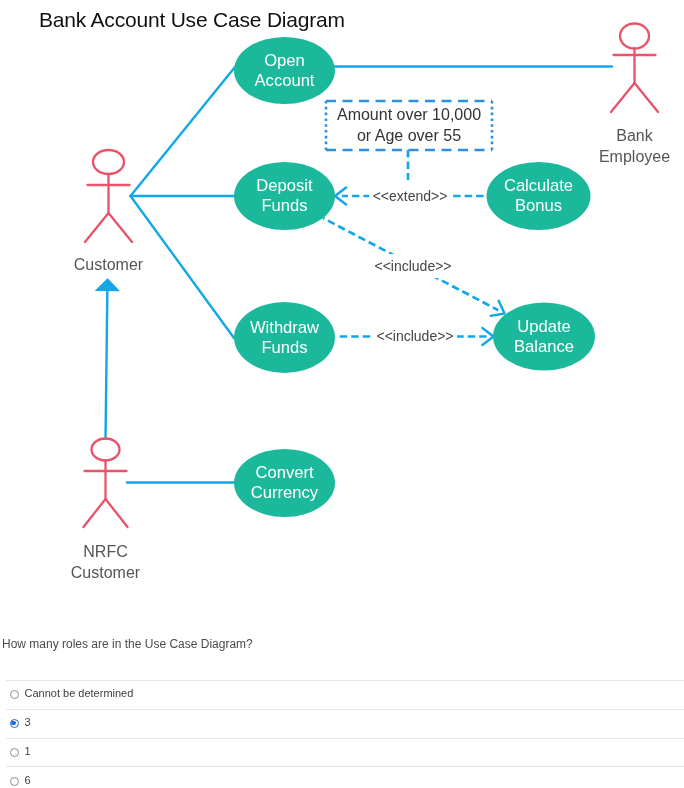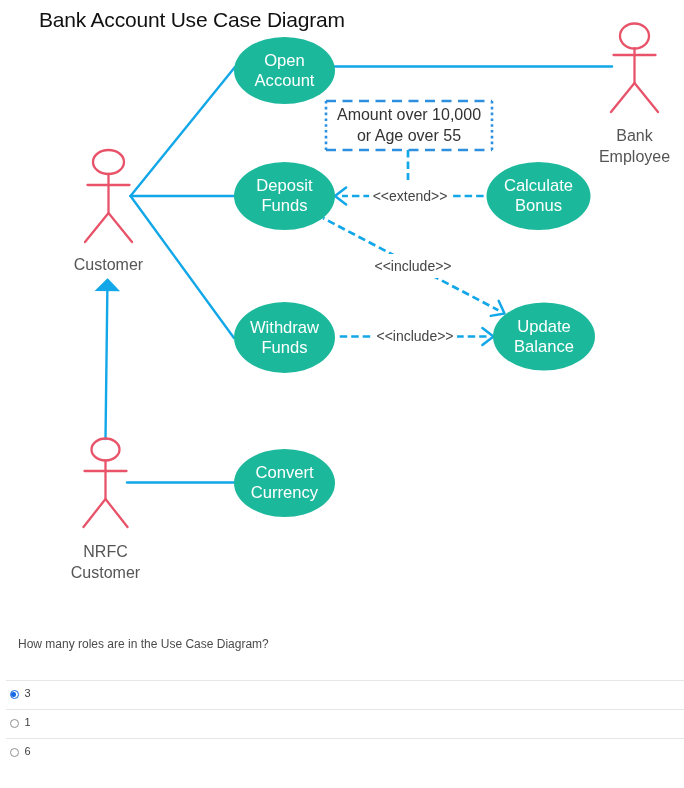--- a/index.html
+++ b/index.html
@@ -2,21 +2,21 @@
 <html><head>
 <meta charset="utf-8">
 <style>
   * { box-sizing: border-box; }
   html, body { margin:0; padding:0; }
   body { width:684px; height:788px; background:#fff;
          font-family:"Liberation Sans", sans-serif; overflow:hidden; }
   #diagram { position:absolute; left:0; top:0; width:684px; height:620px; display:block; }
   .title { position:absolute; left:39px; top:8px; font-size:21px; color:#111; letter-spacing:-0.2px; }
   .quiz { position:absolute; left:0; top:619px; width:684px; }
-  .qtext { font-size:12px; color:#4b4b4b; padding:18px 0 0 18px; }
+  .qtext { font-size:12px; color:#4b4b4b; padding:18px 0 0 2px; }
   .opts { margin-top:29px; margin-left:6px; }
   .opt { display:flex; align-items:center; height:28.8px; border-top:1px solid #e6e6e6; padding-left:3.5px; }
   .radio { width:9px; height:9px; border-radius:50%; border:1px solid #8f8f8f; margin-right:6px; flex:0 0 auto; background:#fff; }
   .radio.sel { border:1.5px solid #1668e3; background:#fff; position:relative; }
   .radio.sel::after { content:""; position:absolute; left:0.8px; top:0.8px; width:4.4px; height:4.4px; border-radius:50%; background:#1668e3; }
   .olabel { font-size:11px; color:#3d3d3d; position:relative; top:-1.5px; }
   .uc-text { font-size:16.6px; fill:#ffffff; text-anchor:middle; }
   .actor-label { font-size:16px; fill:#555555; text-anchor:middle; }
   .stereo { font-size:14px; fill:#444444; text-anchor:middle; }
   .note-text { font-size:16px; fill:#333333; text-anchor:middle; }
@@ -115,20 +115,24 @@
         <rect fill="#ffffff" x="372.96" y="324.00" width="84.08" height="24.00"></rect>
         <text x="415" y="341" class="stereo">&lt;&lt;include&gt;&gt;</text>
       </g>
     </g>
   </svg>
 
 <div class="quiz">
   <div class="qtext">How many roles are in the Use Case Diagram?</div>
   <div class="opts">
       <div class="opt">
+        <div class="radio"></div>
+        <div class="olabel">Cannot be determined</div>
+      </div>
+      <div class="opt">
         <div class="radio sel"></div>
         <div class="olabel">3</div>
       </div>
       <div class="opt">
         <div class="radio"></div>
         <div class="olabel">1</div>
       </div>
       <div class="opt">
         <div class="radio"></div>
         <div class="olabel">6</div>

